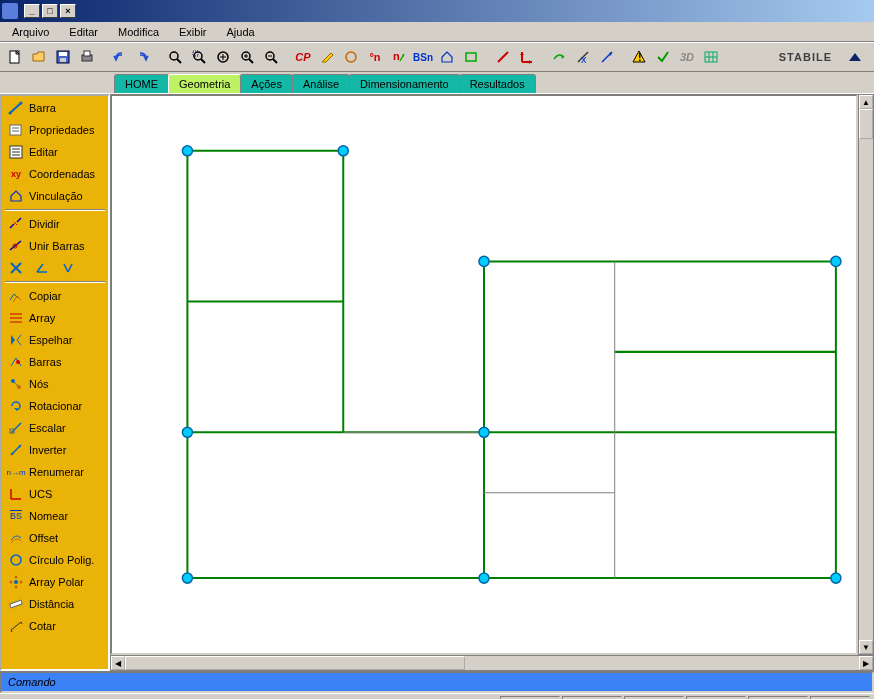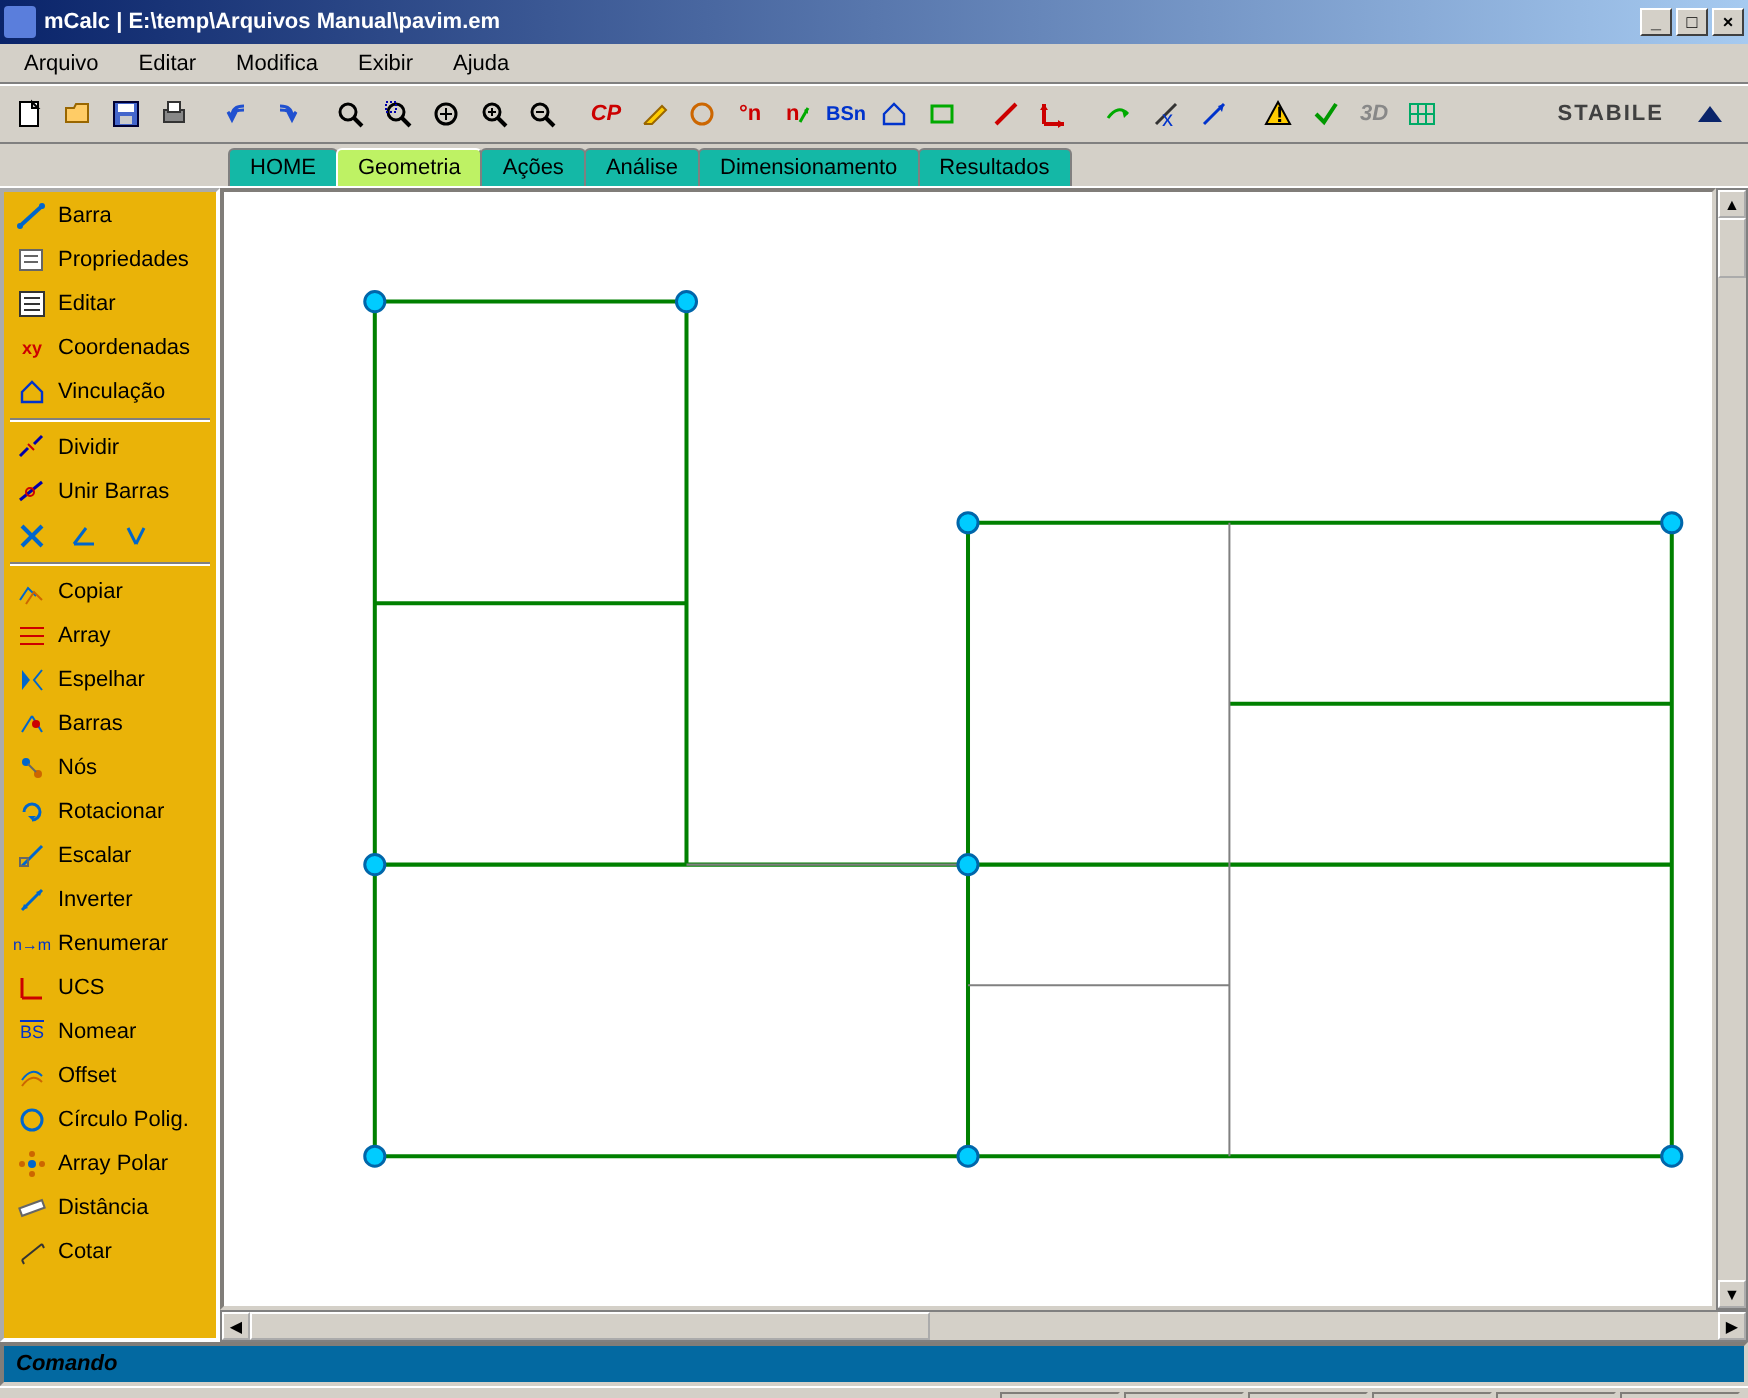--- a/index.html
+++ b/index.html
@@ -32,38 +32,37 @@
 
 .canvas-wrap { flex: 1; display: flex; flex-direction: column; }
 .canvas-area { flex: 1; display: flex; }
 .canvas { flex: 1; background: white; border: 2px inset #d4d0c8; position: relative; }
 .vscroll { width: 16px; background: #d4d0c8; border: 1px solid #808080; display: flex; flex-direction: column; }
 .vscroll .sb-btn, .hscroll .sb-btn { width: 14px; height: 14px; background: #d4d0c8; border: 1px outset #fff; display: flex; align-items: center; justify-content: center; font-size: 8px; }
 .vscroll .thumb { width: 14px; height: 30px; background: #d4d0c8; border: 1px outset #fff; }
 .hscroll { height: 16px; background: #d4d0c8; border: 1px solid #808080; display: flex; }
 .hscroll .thumb { height: 14px; width: 340px; background: #d4d0c8; border: 1px outset #fff; }
 
-.cmd-line { height: 22px; border: 2px inset #d4d0c8; background: #0369a1; padding: 2px 6px; font-weight: bold; font-style: italic; display: flex; align-items: center; }
+.cmd-line { height: 22px; border: 2px inset #d4d0c8; background: #3b82f6; padding: 2px 6px; font-weight: normal; font-style: italic; display: flex; align-items: center; }
 
 .statusbar { height: 22px; display: flex; align-items: center; justify-content: flex-end; padding: 2px 4px; gap: 0; border-top: 1px solid #fff; }
 .statusbar .pane { border: 1px inset #d4d0c8; height: 18px; min-width: 60px; padding: 1px 8px; margin-left: 2px; }
 
 svg.canvas-svg { width: 100%; height: 100%; }
 .edge { stroke: #008000; stroke-width: 2; }
 .thin { stroke: #808080; stroke-width: 1; }
 .node { fill: #00ccff; stroke: #0066aa; stroke-width: 1.5; }
 
 .ico { display: inline-flex; width: 16px; height: 16px; align-items: center; justify-content: center; }
 </style>
 </head>
 <body>
 
 <div class="titlebar">
   <span class="icon"></span>
-  <span class="title">mCalc | E:\temp\Arquivos Manual\pavim.em</span>
   <div class="win-btns">
     <div class="win-btn">_</div>
     <div class="win-btn">□</div>
     <div class="win-btn">×</div>
   </div>
 </div>
 
 <div class="menubar">
   <span class="menu-item">Arquivo</span>
   <span class="menu-item">Editar</span>

